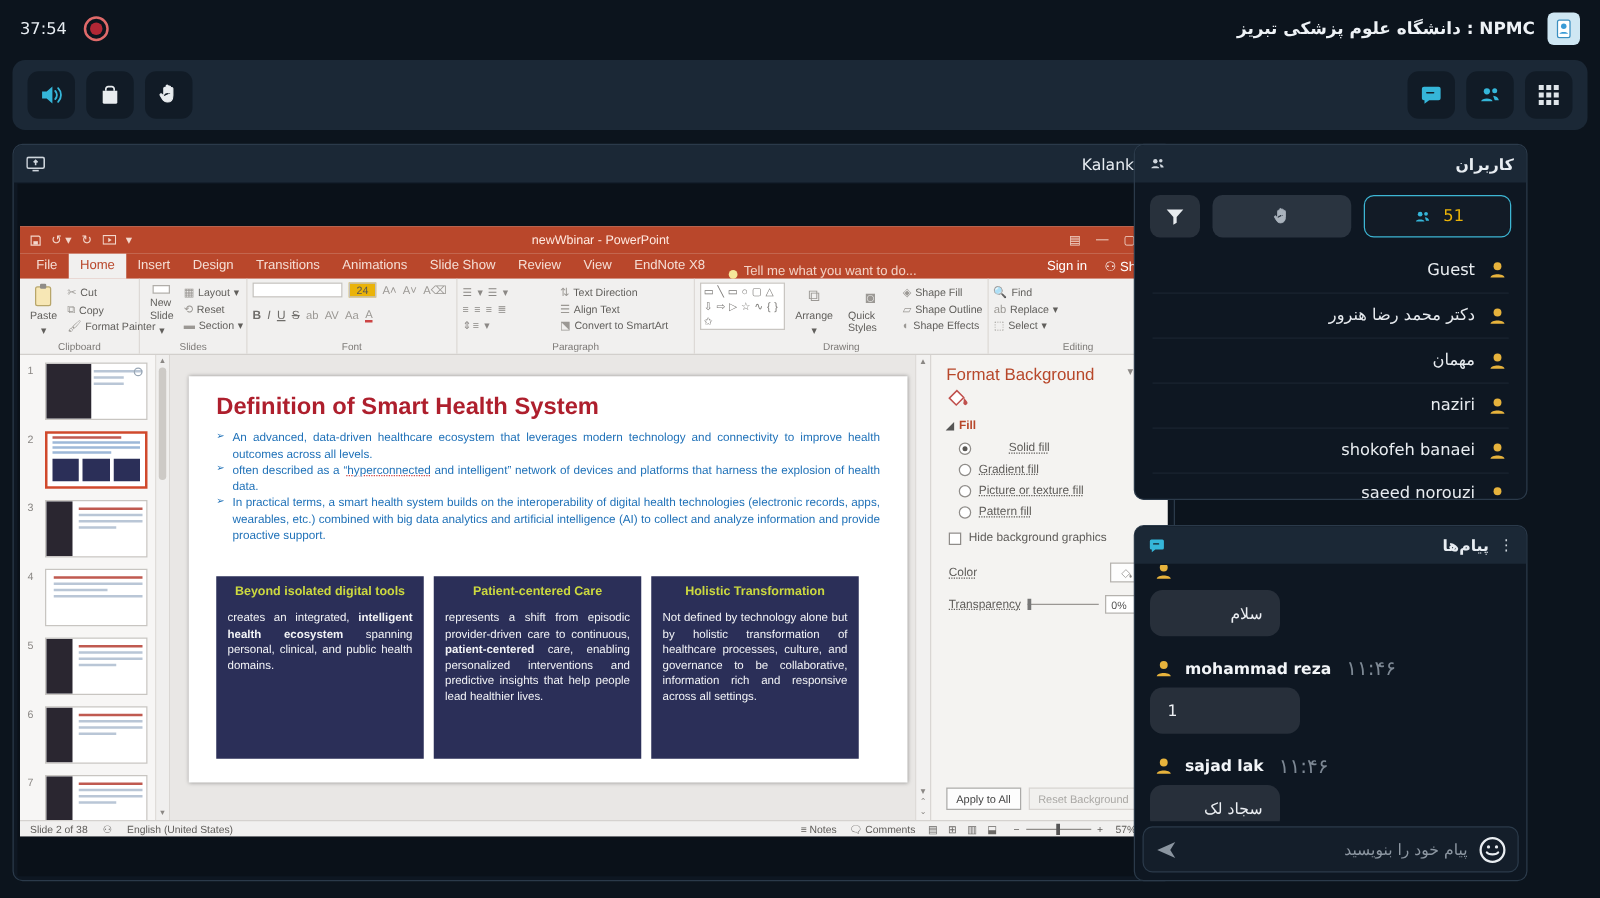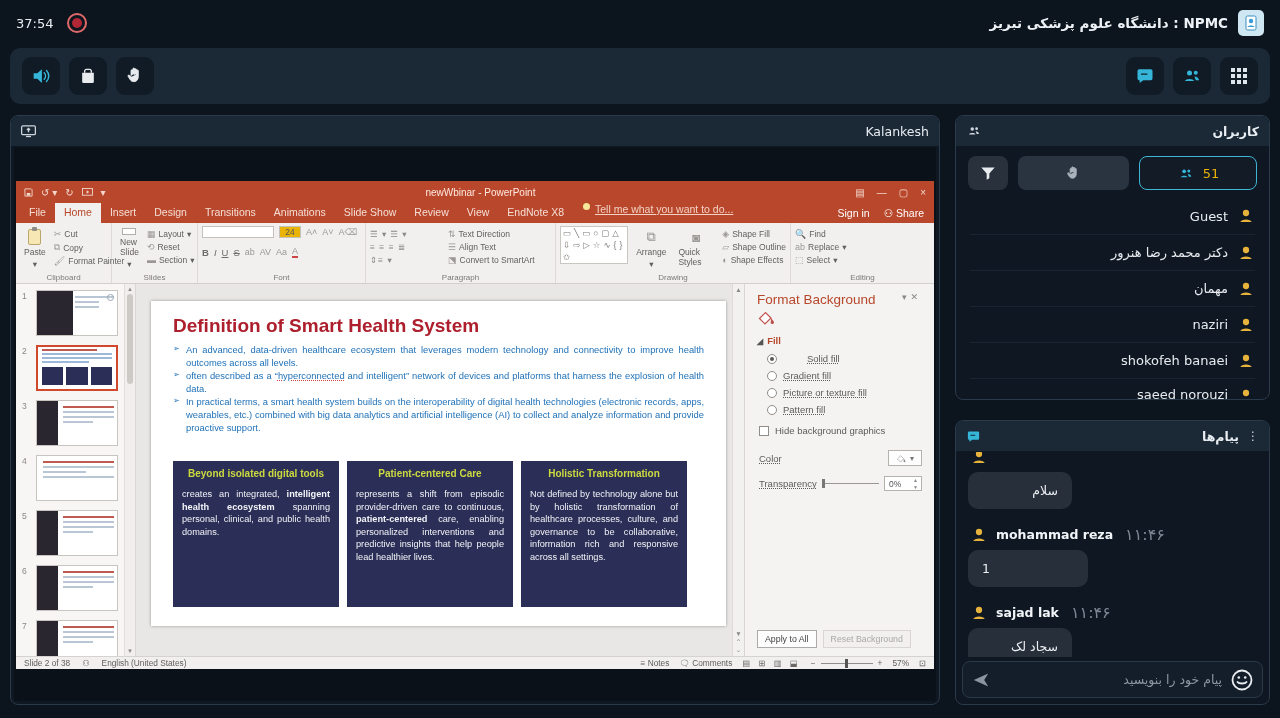--- a/index.html
+++ b/index.html
@@ -30,21 +30,21 @@
 
   
   .ppt { position:absolute; top:34px; left:2px; width:918px; height:488px; background:#f1f0ef; font-family:"Liberation Sans", sans-serif; font-size:10px; }
   .ppt-titlebar { height:22px; background:#b9472b; color:#f7ddd4; display:flex; align-items:center; padding:0 8px; font-size:10px; }
   .qat { display:flex; gap:8px; align-items:center; color:#f3d7cc; font-size:10px; }
   .ppt-title { flex:1; text-align:center; font-size:10px; color:#ffe9e0; }
   .win-controls { display:flex; gap:12px; color:#f3d7cc; font-size:10px; }
   .ppt-tabs { height:20px; background:#b9472b; display:flex; align-items:stretch; padding-left:4px; font-size:10.5px; color:#f5ded5; }
   .ppt-tab { padding:3px 9px 5px; cursor:pointer; }
   .ppt-tab.active { background:#f1f0ef; color:#b9472b; }
-  .tellme { display:flex; align-items:flex-start; gap:5px; padding:0 10px; color:#f3d2c5;text-decoration:underline; }
+  .tellme { display:flex; align-items:flex-end; gap:5px; padding:0 10px; color:#f3d2c5; }
   .bulb { width:7px; height:7px; border-radius:50%; background:#f5e79a; display:inline-block; }
   .tabs-right { margin-left:auto; display:flex; gap:14px; align-items:center; padding-right:10px; color:#ffffff; }
 
   .ppt-ribbon { height:61px; display:flex; background:#f1f0ef; border-bottom:1px solid #d2cfcc; color:#615f5c; font-size:8.5px; }
   .rgroup { position:relative; border-right:1px solid #ddd9d6; padding:3px 4px 12px; display:flex; gap:4px; }
   .rlabel { position:absolute; bottom:1px; left:0; right:0; text-align:center; color:#7c7976; font-size:8px; }
   .big-btn { display:flex; flex-direction:column; align-items:center; justify-content:center; gap:2px; padding:2px 4px; cursor:pointer; }
   .small-col { display:flex; flex-direction:column; justify-content:flex-start; gap:3px; padding-top:3px; }
   .small-col > div { display:flex; gap:3px; align-items:center; cursor:pointer; white-space:nowrap; }
   .gi { color:#9b9894; font-size:9px; }
@@ -121,21 +121,21 @@
   .pbtn.disabled { color:#aaa8a5; background:#f1f0ee; border-color:#d8d5d2; }
 
   .ppt-statusbar { position:absolute; bottom:0; left:0; right:0; height:13px; background:#f1f0ef; border-top:1px solid #d5d2cf; display:flex; align-items:center; gap:12px; padding:0 8px; font-size:8.3px; color:#5f5d5a; }
   .sb-right { margin-left:auto; display:flex; align-items:center; gap:10px; }
   .sb-views { letter-spacing:3px; color:#6b6966; }
   .zoom-bar { display:flex; align-items:center; gap:5px; }
   .zline { width:52px; height:1px; background:#8f8c89; position:relative; }
   .zline i { position:absolute; left:24px; top:-4px; width:3px; height:9px; background:#555; }
 
   
-  .side-panel { position:absolute; left:955px; width:315px; height:285px; background:#0e1722; border:1px solid #2b3a4a; border-radius:8px; overflow:hidden; }
+  .side-panel { position:absolute; left:907px; width:315px; height:285px; background:#0e1722; border:1px solid #2b3a4a; border-radius:8px; overflow:hidden; }
   .users-panel { top:115px; }
   .messages-panel { top:420px; }
   .panel-header { height:30px; background:#1b2836; display:flex; align-items:center; justify-content:space-between; padding:0 10px; }
   .panel-title { color:#e8edf2; font-size:12.5px; font-weight:bold; }
   .title-kebab { display:flex; align-items:center; gap:8px; }
   .kebab { color:#cfd6dd; font-size:12px; cursor:pointer; }
 
   .users-toolbar { display:flex; align-items:center; gap:10px; padding:10px 12px 8px; }
   .filter-btn { width:40px; height:34px; background:#28313c; border-radius:8px; display:flex; align-items:center; justify-content:center; cursor:pointer; }
   .hand-btn { flex:1.05; height:34px; background:#2a3440; border-radius:8px; display:flex; align-items:center; justify-content:center; cursor:pointer; }

